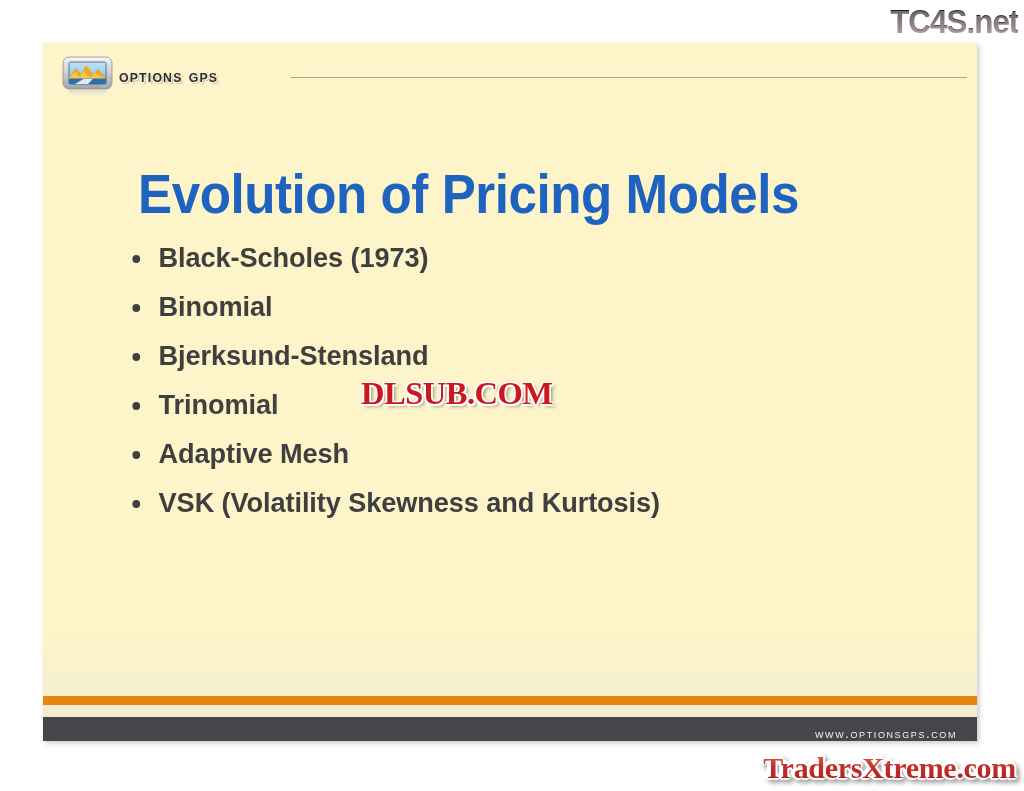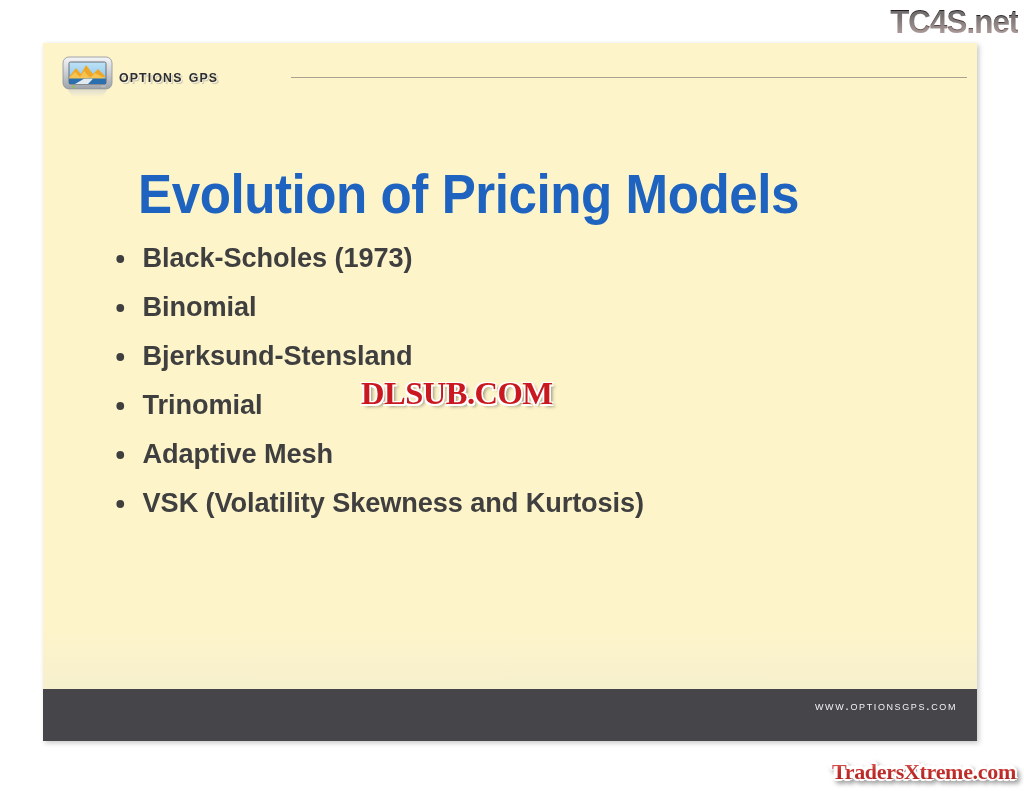--- a/index.html
+++ b/index.html
@@ -104,21 +104,21 @@
     color: #1f63c0;
     letter-spacing: -0.5px;
     transform: scaleX(0.93);
     transform-origin: left top;
     white-space: nowrap;
   }
 
   
   #bullet-list {
     position: absolute;
-    left: 54px;
+    left: 70px;
     top: 190px;
     width: 850px;
     list-style: none;
     margin: 0;
     padding: 0;
   }
   #bullet-list li {
     position: relative;
     padding-left: 47px;
     height: 49px;
@@ -171,21 +171,21 @@
     bottom: 36px;
     width: 100%;
     height: 9px;
     background: #e2870f;
   }
   #slide-footer {
     position: absolute;
     left: 0;
     bottom: 0;
     width: 100%;
-    height: 52px;
+    height: 24px;
     background: #45454a;
   }
   #footer-url {
     position: absolute;
     right: 20px;
     top: 9px;
     font-family: "Liberation Sans", sans-serif;
     font-size: 13px;
     font-weight: normal;
     letter-spacing: 1.6px;
@@ -195,21 +195,21 @@
     white-space: nowrap;
   }
 
   
   #traders-watermark {
     position: absolute;
     right: 8px;
     bottom: 6px;
     font-family: "Liberation Serif", serif;
     font-weight: bold;
-    font-size: 22px;
+    font-size: 30px;
     letter-spacing: -0.3px;
     background: linear-gradient(180deg, #e46a66 0%, #c2302c 45%, #a91f1c 100%);
     -webkit-background-clip: text;
     background-clip: text;
     color: transparent;
     text-shadow: none;
     white-space: nowrap;
     filter: drop-shadow(-1.5px -1.5px 0 #ffffff)
             drop-shadow(1.5px -1.5px 0 #ffffff)
             drop-shadow(-1.5px 1.5px 0 #ffffff)

